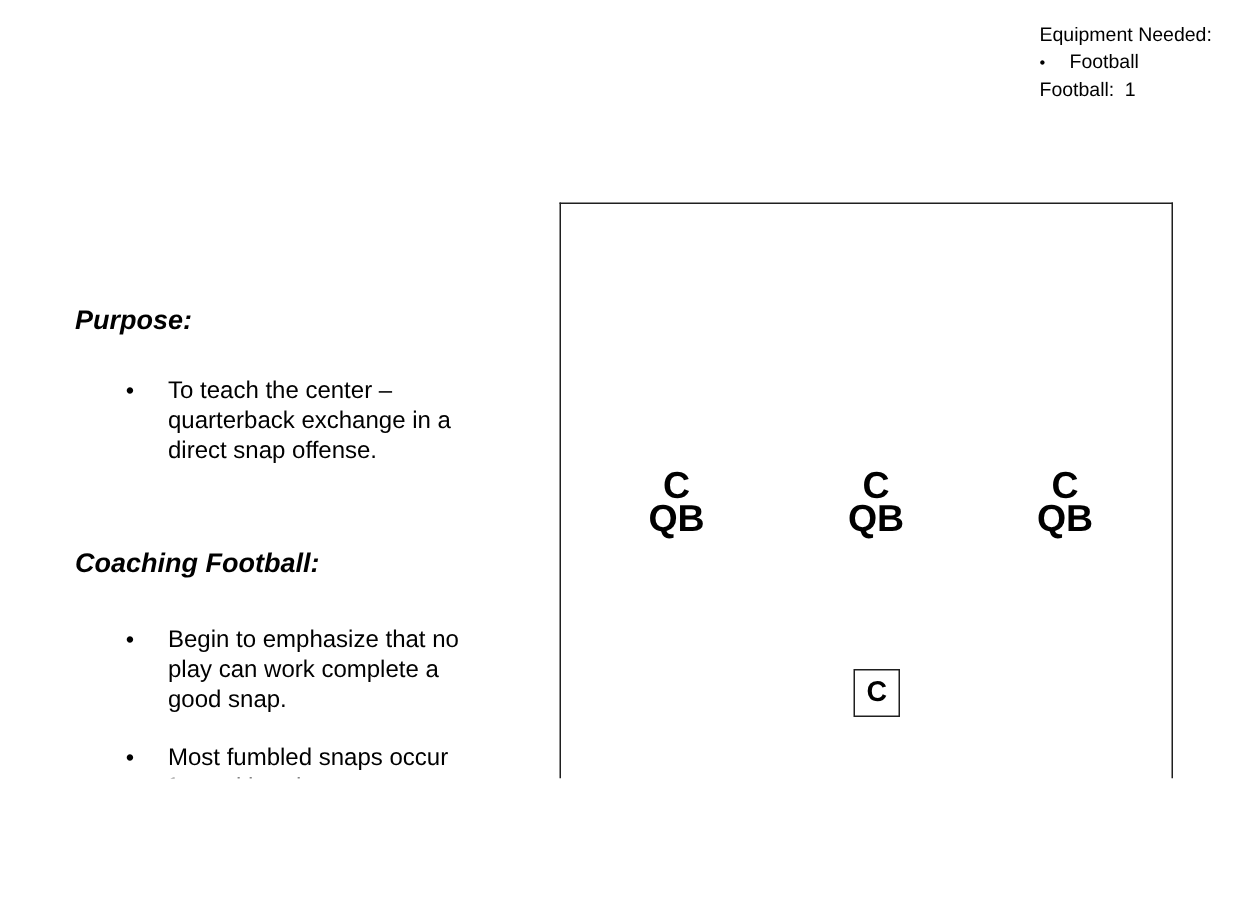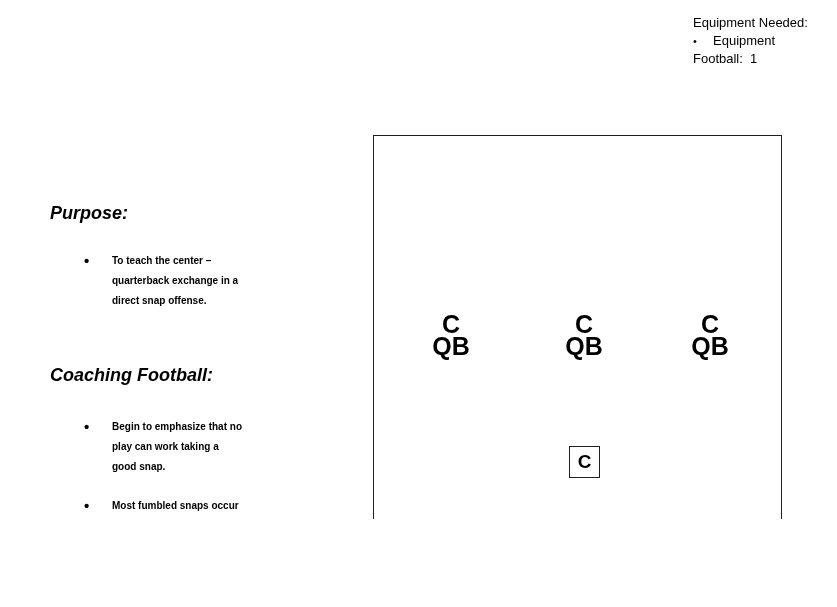--- a/index.html
+++ b/index.html
@@ -46,22 +46,22 @@
     align-items: flex-start;
   }
   .bullet-item .dot {
     width: 28px;
     flex: 0 0 28px;
     font-size: 15px;
     font-weight: bold;
     line-height: 20px;
   }
   .bullet-item .btext {
-    font-size: 10px;
-    font-weight: bold;
+    font-size: 16px;
+    font-weight: normal;
     line-height: 20px;
     white-space: pre-line;
   }
   .bullet-purpose { top: 251px; }
   .bullet-pointer1 { top: 417px; }
   .bullet-pointer2 { top: 496px; }
 
   
   .diagram {
     position: absolute;
@@ -108,21 +108,21 @@
 </style>
 </head>
 <body>
 
 <div class="page">
 
   <div class="equipment">
     <div class="row">Equipment Needed:</div>
     <div class="row">
       <span class="bullet">•</span>
-      <span>Equipment</span>
+      <span>Football</span>
     </div>
     <div class="row">
       <span>Football:</span>
       <span class="coaches-value">1</span>
     </div>
   </div>
 
   <div class="heading heading-purpose">Purpose:</div>
 
   <div class="bullet-item bullet-purpose">
@@ -130,21 +130,21 @@
     <div class="btext">To teach the center –
 quarterback exchange in a
 direct snap offense.</div>
   </div>
 
   <div class="heading heading-coaching">Coaching Football:</div>
 
   <div class="bullet-item bullet-pointer1">
     <span class="dot">•</span>
     <div class="btext">Begin to emphasize that no
-play can work taking a
+play can work complete a
 good snap.</div>
   </div>
 
   <div class="bullet-item bullet-pointer2">
     <span class="dot">•</span>
     <div class="btext">Most fumbled snaps occur
 from either the center or
 quarterback taking off before
 the exchange is complete.</div>
   </div>

